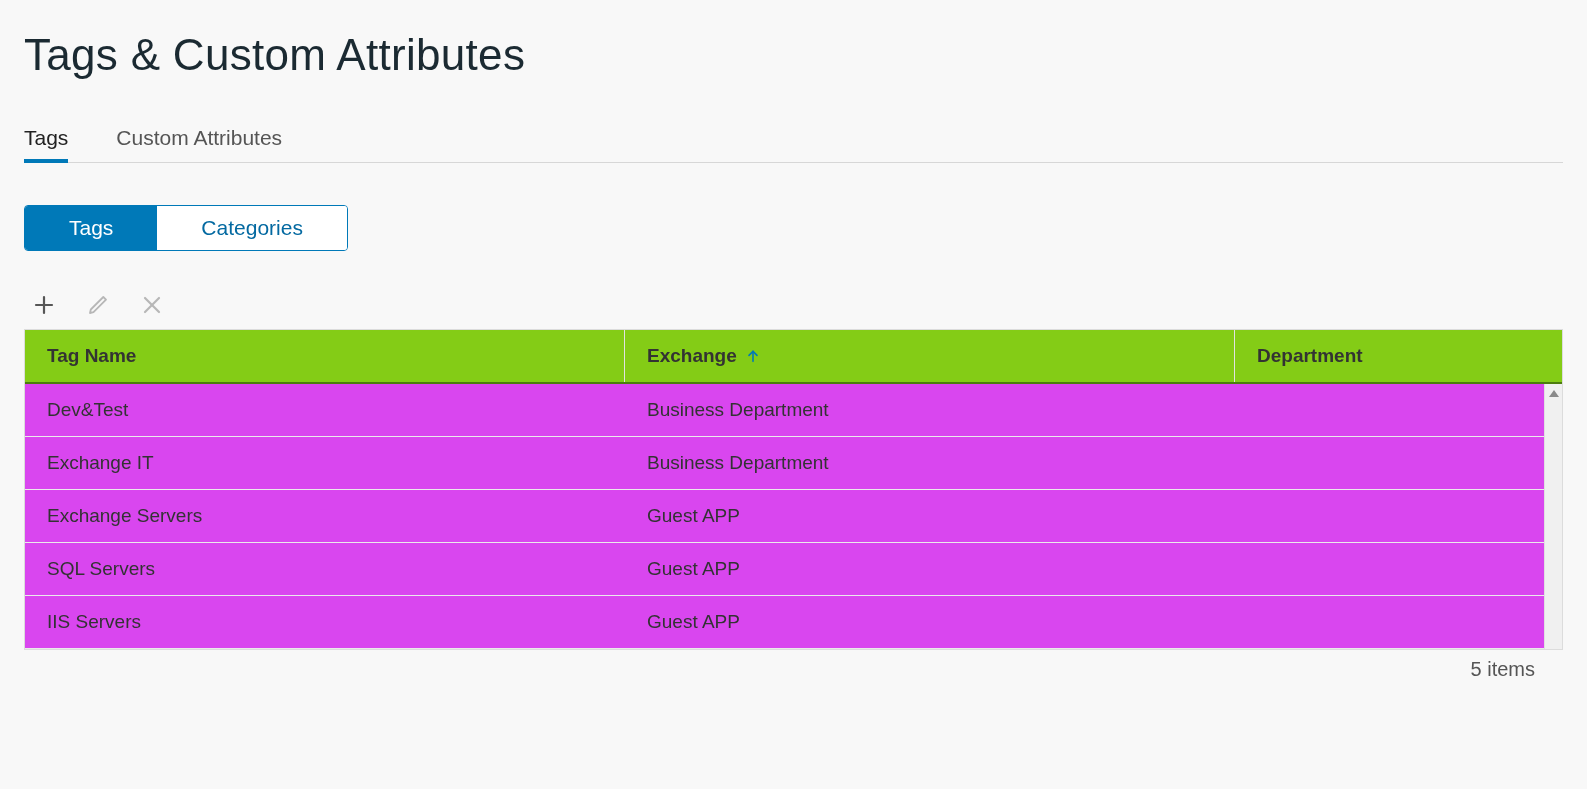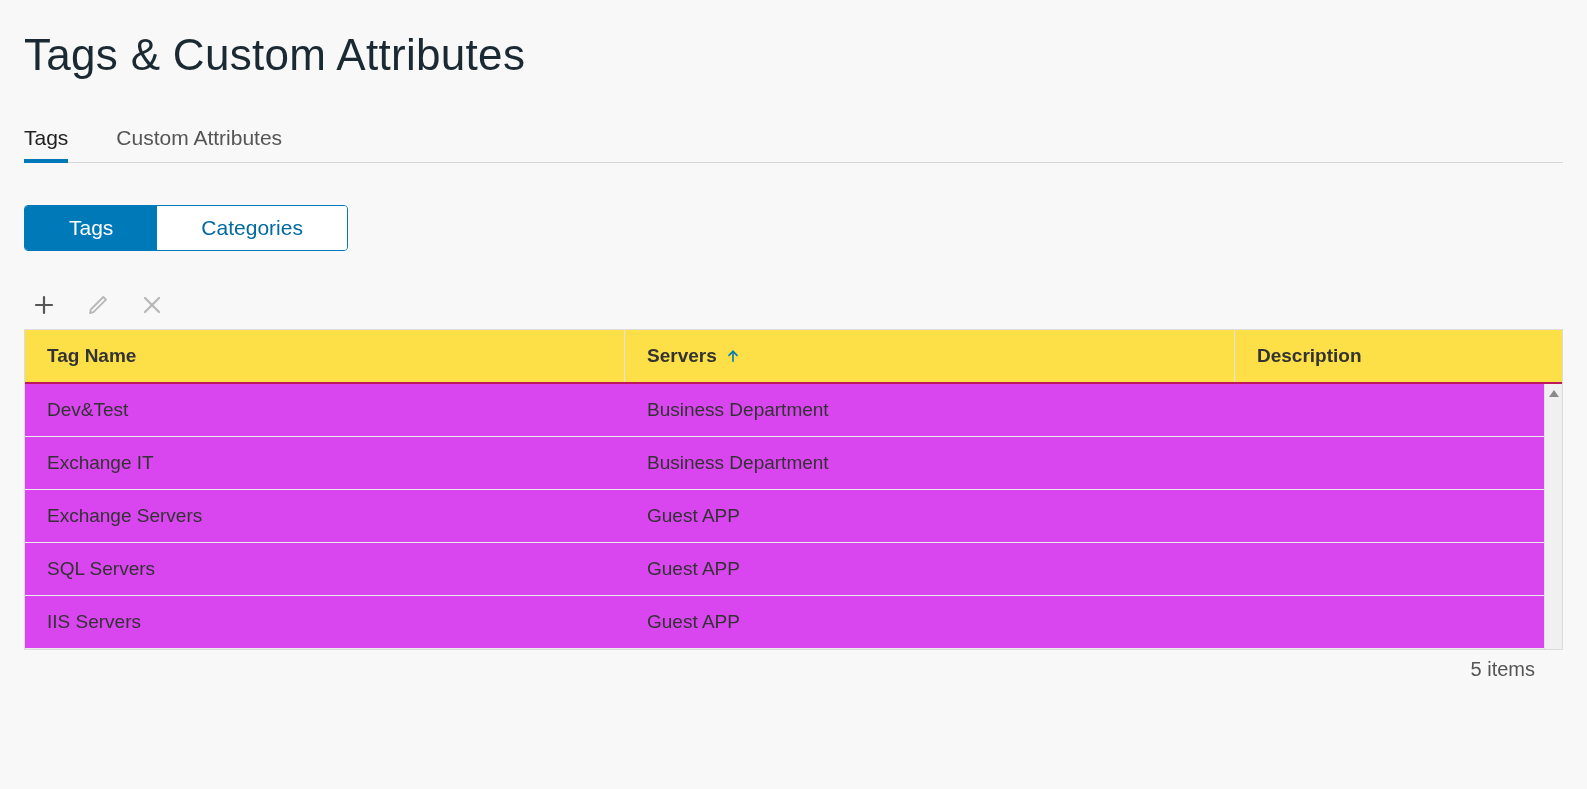--- a/index.html
+++ b/index.html
@@ -84,22 +84,22 @@
   .grid-wrap {
     border: 1px solid #dcdcdc;
     background: #fff;
     position: relative;
   }
   .grid-head, .grid-row {
     display: flex;
     align-items: center;
   }
   .grid-head {
-    background: #fde047;
-    border-bottom: 2px solid #be185d;
+    background: #84cc16;
+    border-bottom: 2px solid #4d7c0f;
   }
   .col {
     padding: 15px 22px;
     font-size: 19px;
     color: #333;
   }
   .head-col {
     font-weight: 600;
     display: flex;
     align-items: center;
@@ -185,30 +185,30 @@
         </svg>
     </span>
   </div>
 
   <div class="grid-wrap">
     <div class="grid-head">
       <div class="col head-col col-tag col-sep">
         <span>Tag Name</span>
       </div>
       <div class="col head-col col-cat col-sep">
-        <span>Servers</span>
+        <span>Exchange</span>
         <span class="sort-arrow">
           <svg width="16" height="16" viewBox="0 0 24 24" fill="none" stroke="#0079b8" stroke-width="2.4" stroke-linecap="round" stroke-linejoin="round">
               <line x1="12" y1="20" x2="12" y2="5"></line>
               <polyline points="6 11 12 5 18 11"></polyline>
             </svg>
         </span>
       </div>
       <div class="col head-col col-desc">
-        <span>Description</span>
+        <span>Department</span>
       </div>
     </div>
 
     <div class="grid-body">
       <div class="grid-row">
         <div class="col col-tag">Dev&amp;Test</div>
         <div class="col col-cat">Business Department</div>
         <div class="col col-desc"></div>
       </div>
       <div class="grid-row">

